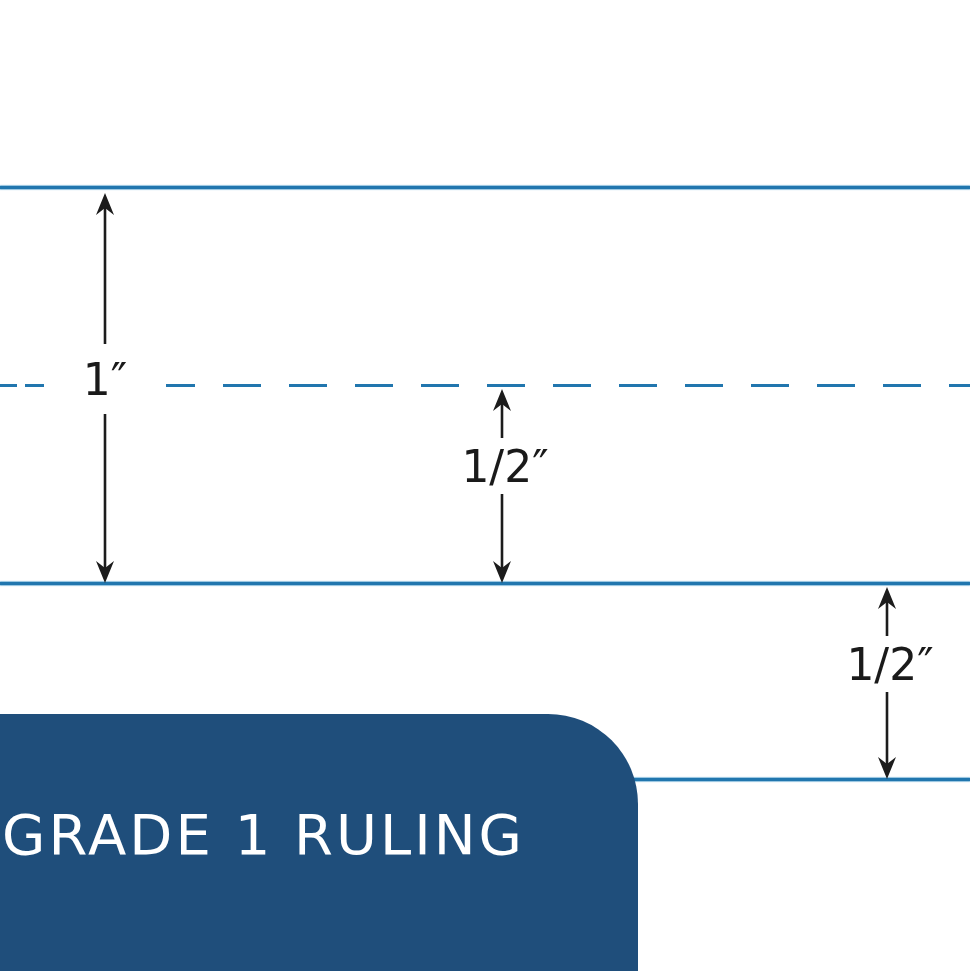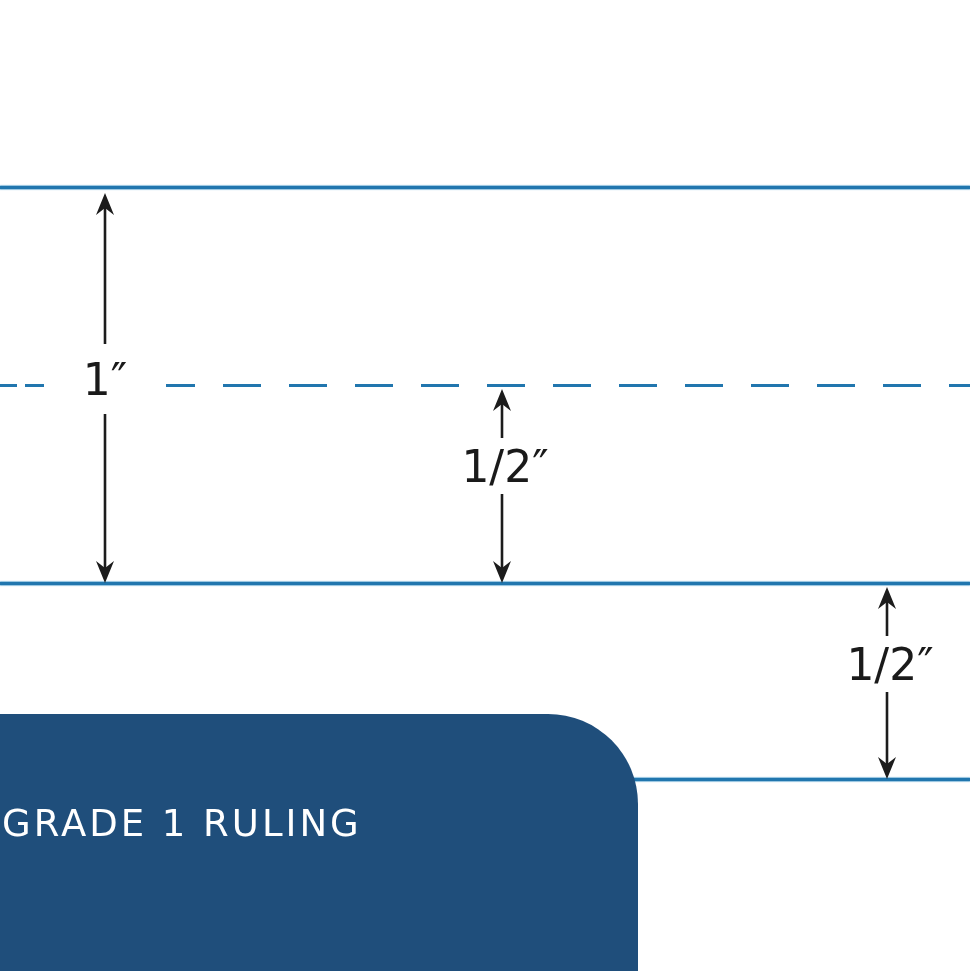--- a/index.html
+++ b/index.html
@@ -67,21 +67,21 @@
     background: var(--badge-color);
     border-top-right-radius: 90px;
     z-index: 4;
   }
   .badge-text {
     position: absolute;
     left: 2px;
     top: 88px;
     white-space: nowrap;
     color: var(--badge-text-color);
-    font-size: 37px;
+    font-size: 56px;
     font-weight: normal;
     letter-spacing: 3px;
   }
 </style>
 </head>
 <body>
 
 <div class="canvas">
 
   <div class="rule solid" style="top:186px;"></div>

